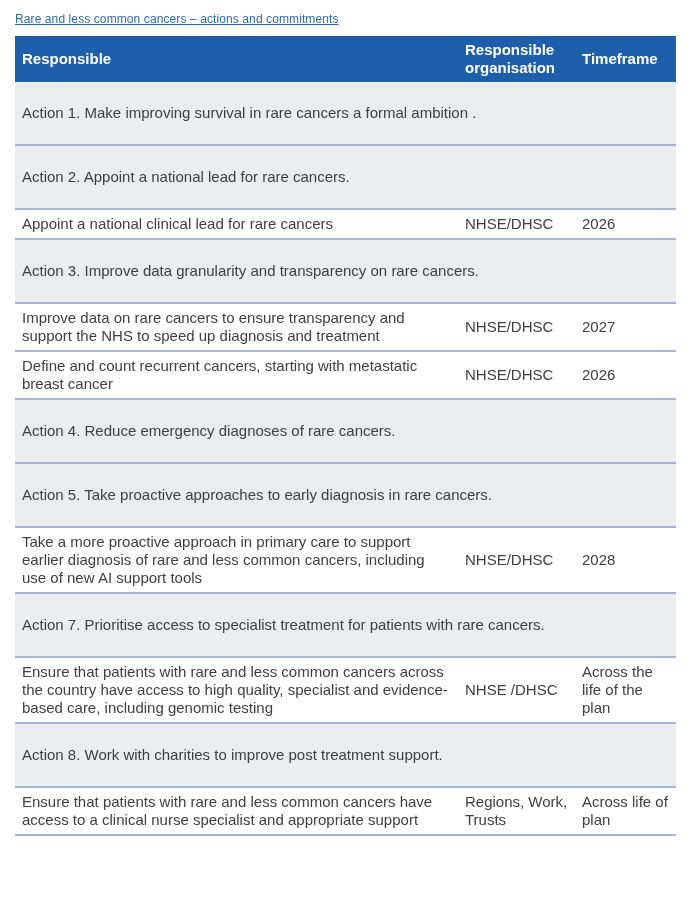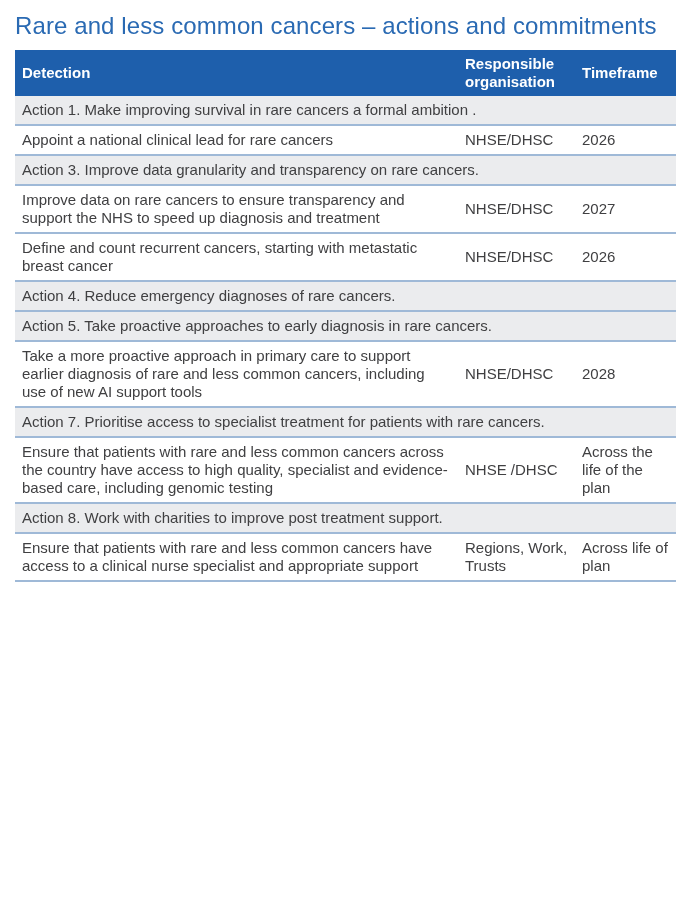--- a/index.html
+++ b/index.html
@@ -12,24 +12,25 @@
   }
   *{box-sizing:border-box;margin:0;padding:0;}
   html,body{width:691px;height:900px;background:#ffffff;overflow:hidden;}
   body{
     font-family:"Liberation Sans","DejaVu Sans",sans-serif;
     color:var(--body-text);
   }
   .page{padding:10px 15px 0 15px;}
   .page-title{
     color:var(--title-color);
-    font-size:24px;
+    font-size:12px;
     font-weight:400;
     letter-spacing:0.1px;
     margin:2px 0 10px 0;
+    text-decoration:underline;
   }
   table.commitments{
     width:661px;
     border-collapse:collapse;
     table-layout:fixed;
     font-size:15px;
     line-height:18px;
   }
   col.c1{width:443px;}
   col.c2{width:117px;}
@@ -45,46 +46,49 @@
     font-size:15px;
   }
   tbody tr{border-bottom:2px solid var(--row-border);}
   tbody td{
     vertical-align:middle;
     padding:5px 7px;
     text-align:left;
   }
   tr.action-row td{
     background:var(--action-bg);
-    padding:5px 7px;
+    padding:22px 7px;
   }
   tr.data-row td{background:#ffffff;}
 </style>
 </head>
 <body>
 
 <div class="page">
   <h1 class="page-title">Rare and less common cancers – actions and commitments</h1>
 
   <table class="commitments">
     <colgroup>
       <col class="c1">
         <col class="c2">
         <col class="c3">
     </colgroup>
     <thead>
       <tr>
-        <th>Detection</th>
+        <th>Responsible</th>
         <th>Responsible organisation</th>
         <th>Timeframe</th>
       </tr>
     </thead>
     <tbody id="table-body">
         <tr class="action-row">
           <td colspan="3">Action 1. Make improving survival in rare cancers a formal ambition .</td>
+        </tr>
+        <tr class="action-row">
+          <td colspan="3">Action 2. Appoint a national lead for rare cancers.</td>
         </tr>
         <tr class="data-row">
           <td>Appoint a national clinical lead for rare cancers</td>
           <td>NHSE/DHSC</td>
           <td>2026</td>
         </tr>
         <tr class="action-row">
           <td colspan="3">Action 3. Improve data granularity and transparency on rare cancers.</td>
         </tr>
         <tr class="data-row">

